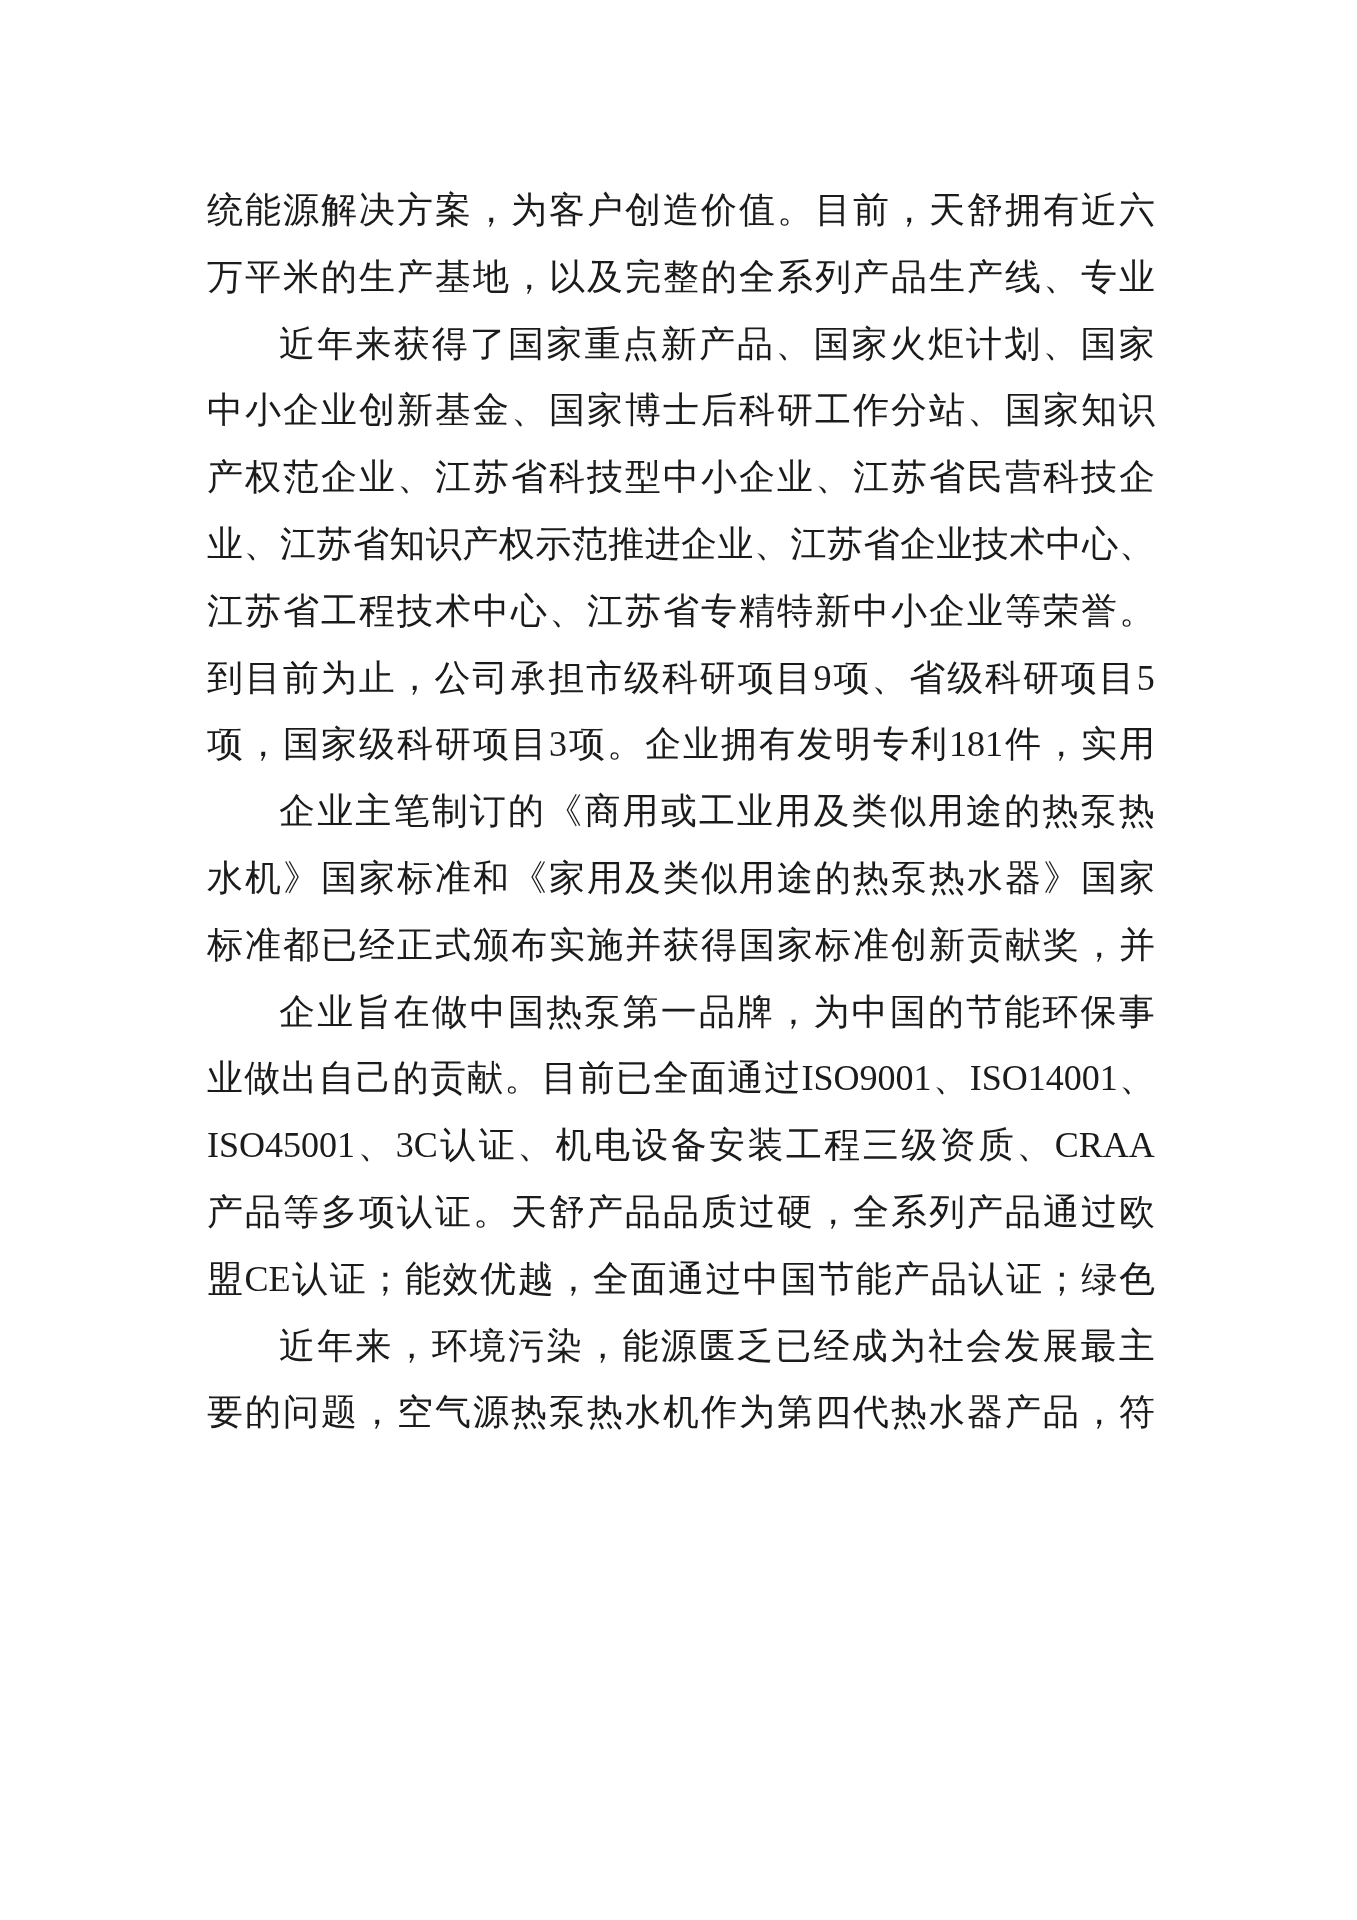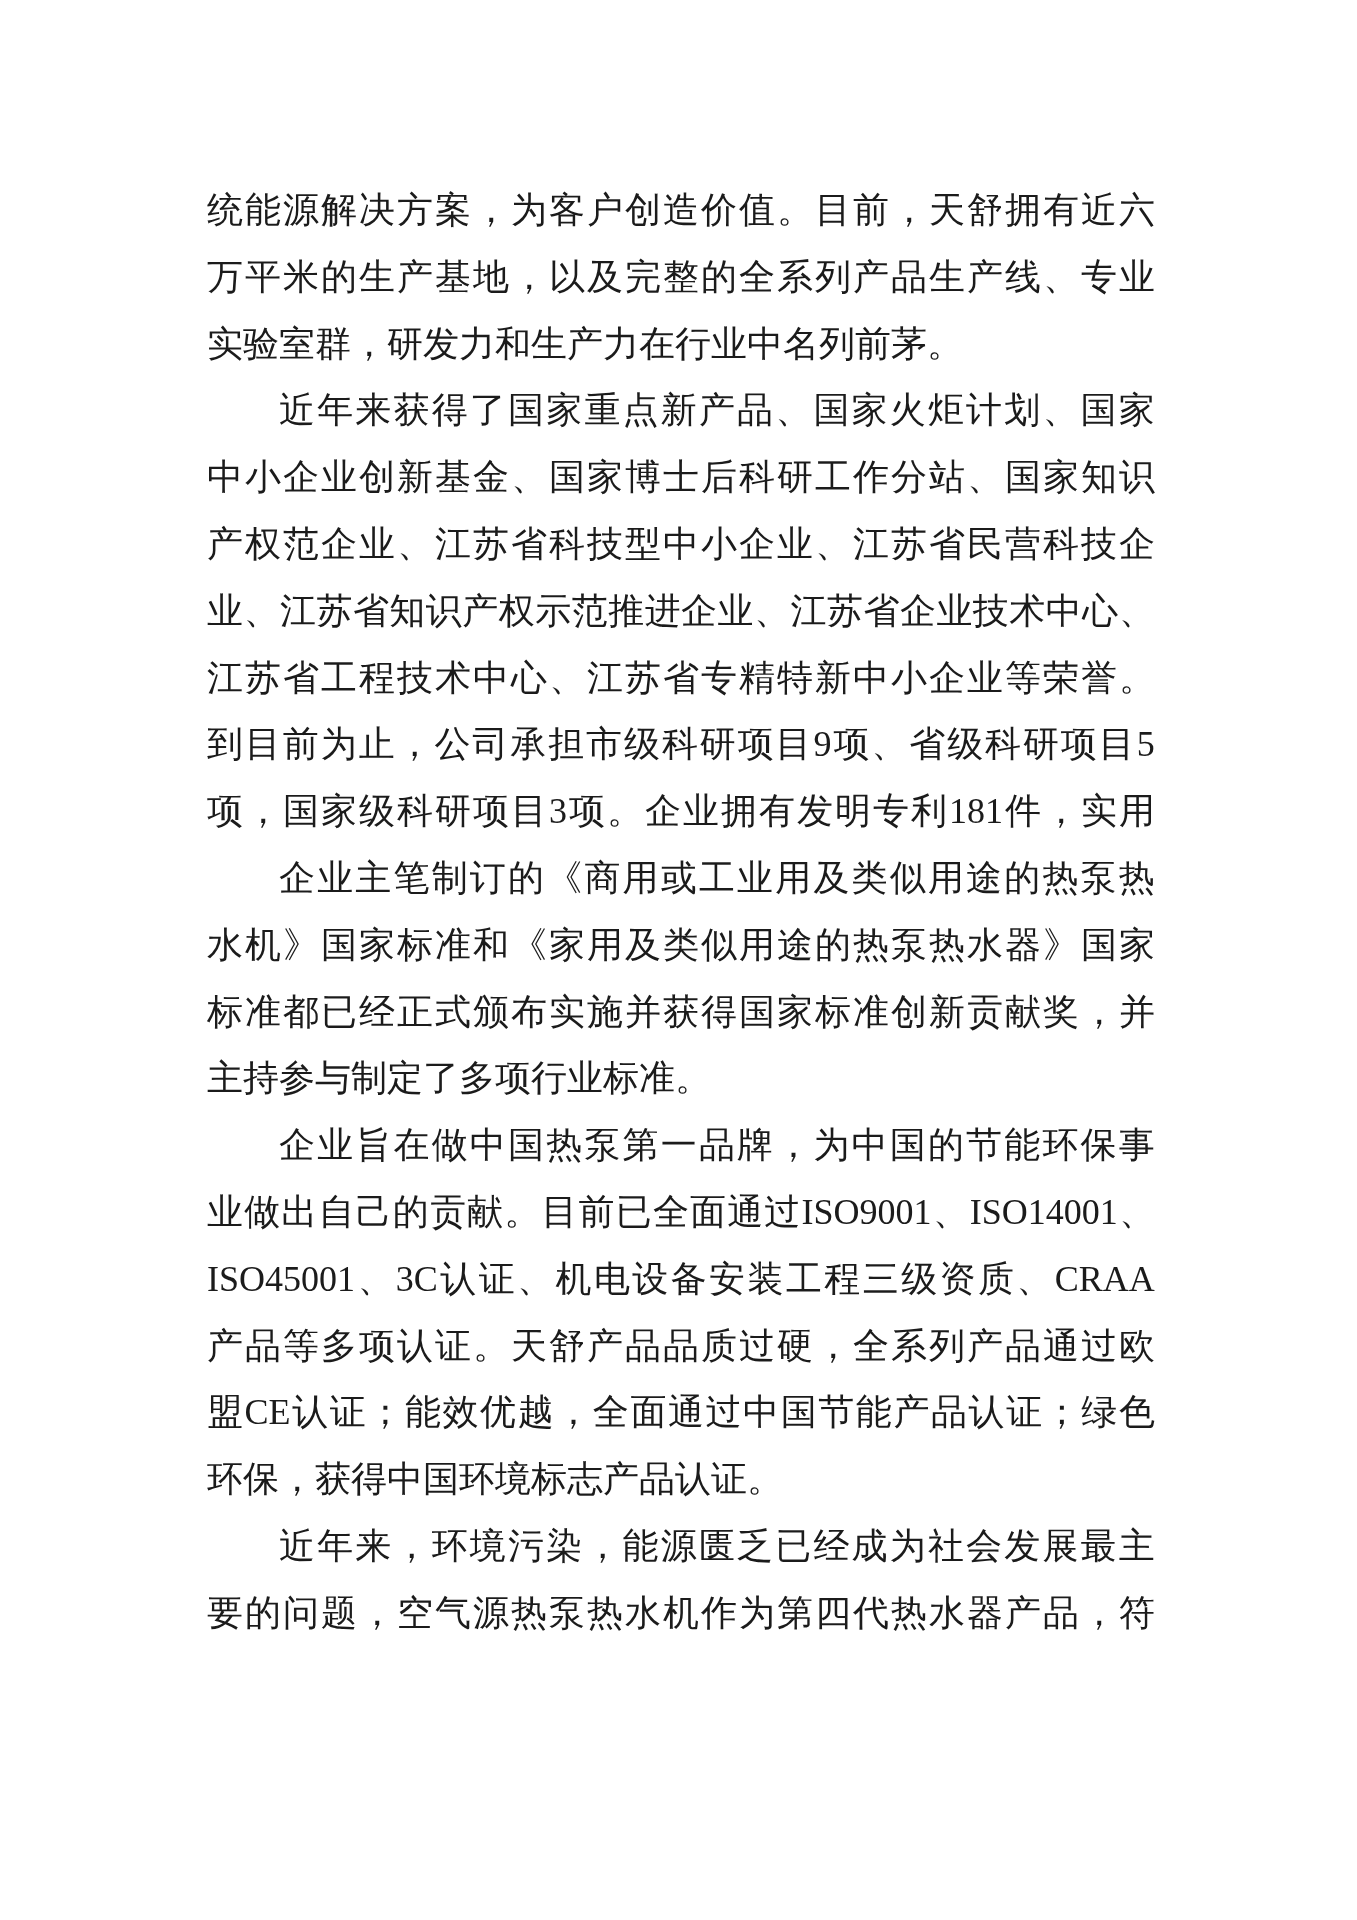--- a/index.html
+++ b/index.html
@@ -102,21 +102,20 @@
           <span class="text-run">列</span>
           <span class="text-run">产</span>
           <span class="text-run">品</span>
           <span class="text-run">生</span>
           <span class="text-run">产</span>
           <span class="text-run">线</span>
           <span class="text-run">、</span>
           <span class="text-run">专</span>
           <span class="text-run">业</span>
         </div>
-        <div class="text-line">实验室群，研发力和生产力在行业中名列前茅。</div>
       </div>
       <div class="paragraph">
         <div class="text-line justify indent">
           <span class="text-run">近</span>
           <span class="text-run">年</span>
           <span class="text-run">来</span>
           <span class="text-run">获</span>
           <span class="text-run">得</span>
           <span class="text-run">了</span>
           <span class="text-run">国</span>
@@ -375,21 +374,20 @@
           <span class="text-run">标</span>
           <span class="text-run">准</span>
           <span class="text-run">创</span>
           <span class="text-run">新</span>
           <span class="text-run">贡</span>
           <span class="text-run">献</span>
           <span class="text-run">奖</span>
           <span class="text-run">，</span>
           <span class="text-run">并</span>
         </div>
-        <div class="text-line">主持参与制定了多项行业标准。</div>
       </div>
       <div class="paragraph">
         <div class="text-line justify indent">
           <span class="text-run">企</span>
           <span class="text-run">业</span>
           <span class="text-run">旨</span>
           <span class="text-run">在</span>
           <span class="text-run">做</span>
           <span class="text-run">中</span>
           <span class="text-run">国</span>
@@ -501,21 +499,20 @@
           <span class="text-run">节</span>
           <span class="text-run">能</span>
           <span class="text-run">产</span>
           <span class="text-run">品</span>
           <span class="text-run">认</span>
           <span class="text-run">证</span>
           <span class="text-run">；</span>
           <span class="text-run">绿</span>
           <span class="text-run">色</span>
         </div>
-        <div class="text-line">环保，获得中国环境标志产品认证。</div>
       </div>
       <div class="paragraph">
         <div class="text-line justify indent">
           <span class="text-run">近</span>
           <span class="text-run">年</span>
           <span class="text-run">来</span>
           <span class="text-run">，</span>
           <span class="text-run">环</span>
           <span class="text-run">境</span>
           <span class="text-run">污</span>

